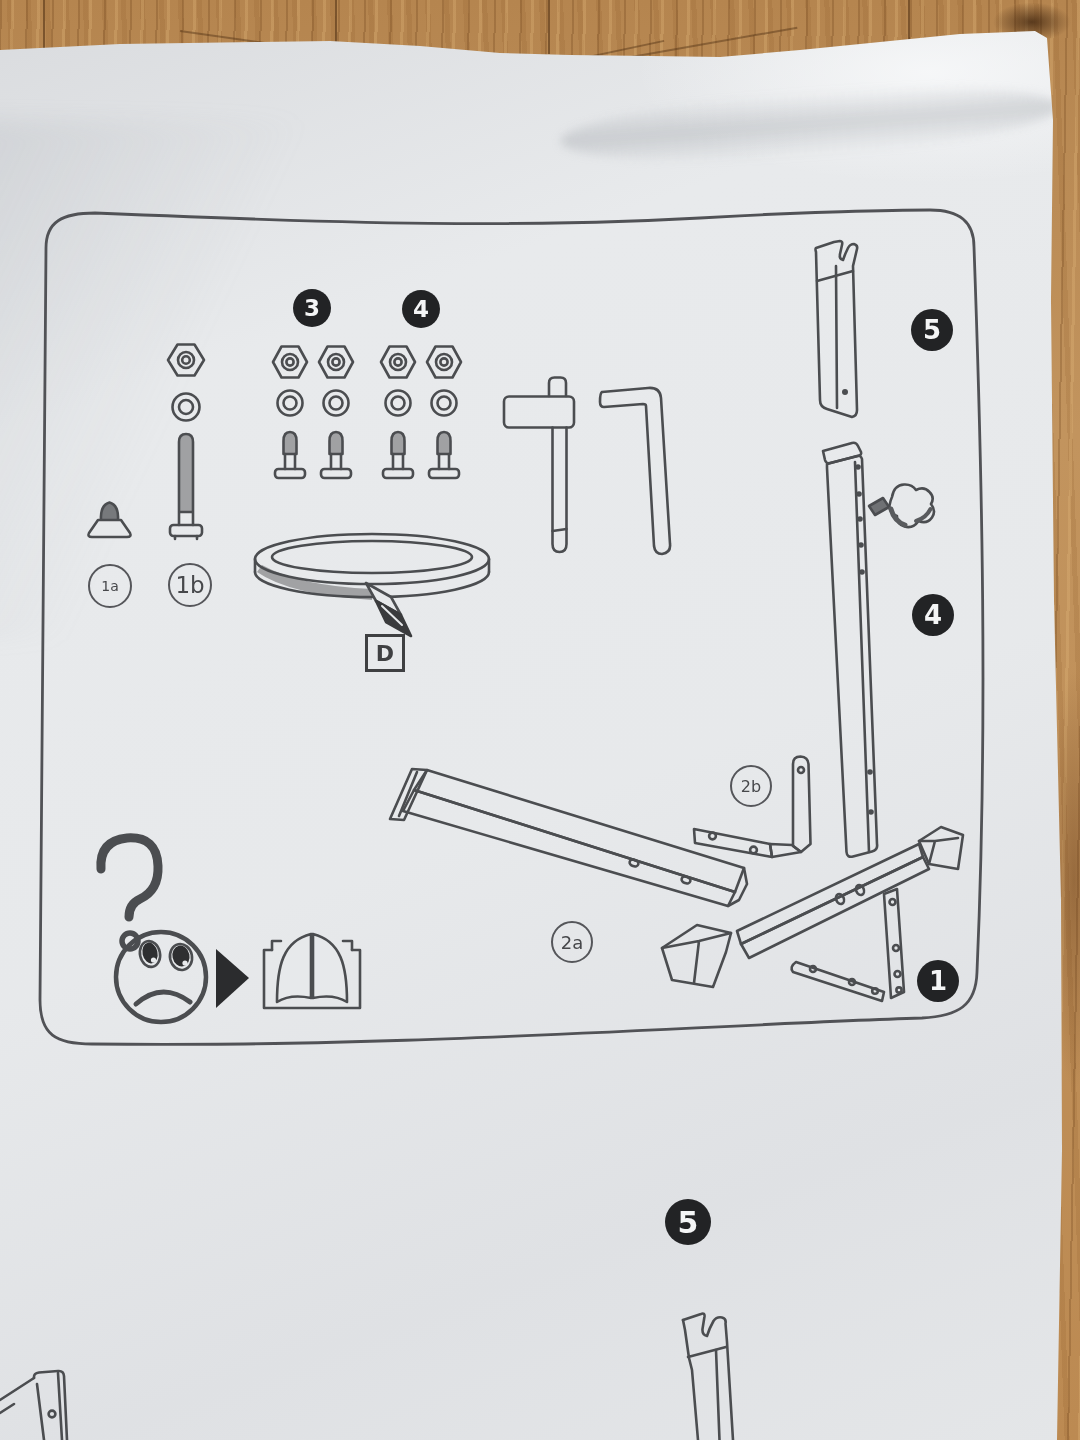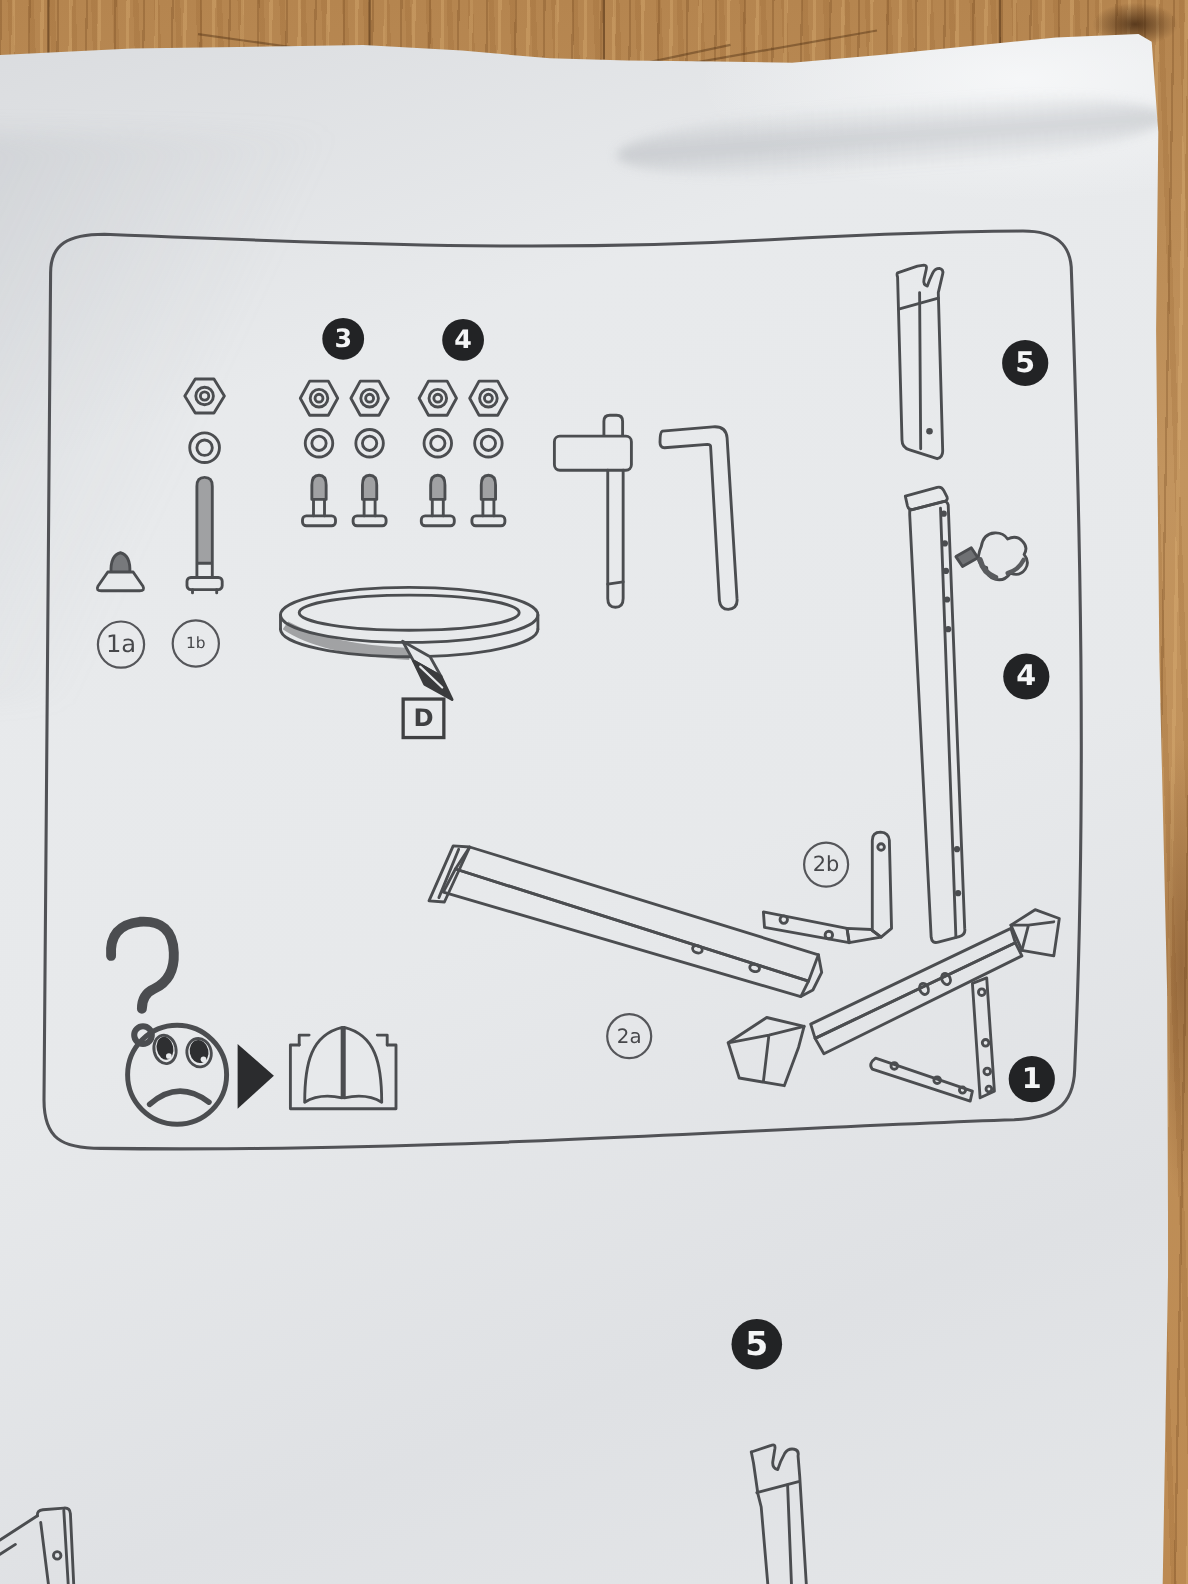--- a/index.html
+++ b/index.html
@@ -260,20 +260,20 @@
       </g>
     </svg>
 
     <div class="badge" style="left:293px;top:289px;width:38px;height:38px;font-size:23px">3</div>
     <div class="badge" style="left:402px;top:290px;width:38px;height:38px;font-size:23px">4</div>
     <div class="badge" style="left:911px;top:309px;width:42px;height:42px;font-size:26px">5</div>
     <div class="badge" style="left:912px;top:594px;width:42px;height:42px;font-size:26px">4</div>
     <div class="badge" style="left:917px;top:960px;width:42px;height:42px;font-size:26px">1</div>
     <div class="badge" style="left:665px;top:1199px;width:46px;height:46px;font-size:30px">5</div>
 
-    <div class="plabel" style="left:88px;top:564px;width:40px;height:40px;font-size:22px">1a</div>
-    <div class="plabel" style="left:156px;top:563px;width:40px;height:40px;font-size:14px">1b</div>
+    <div class="plabel" style="left:88px;top:564px;width:40px;height:40px;font-size:14px">1a</div>
+    <div class="plabel" style="left:168px;top:563px;width:40px;height:40px;font-size:23px">1b</div>
     <div class="plabel" style="left:551px;top:921px;width:38px;height:38px;font-size:18px">2a</div>
-    <div class="plabel" style="left:730px;top:765px;width:38px;height:38px;font-size:19px">2b</div>
+    <div class="plabel" style="left:730px;top:765px;width:38px;height:38px;font-size:16px">2b</div>
 
     <div class="dsquare" style="left:365px;top:634px;width:34px;height:32px;font-size:22px">D</div>
   </div>
 </div>
 
 </body></html>

